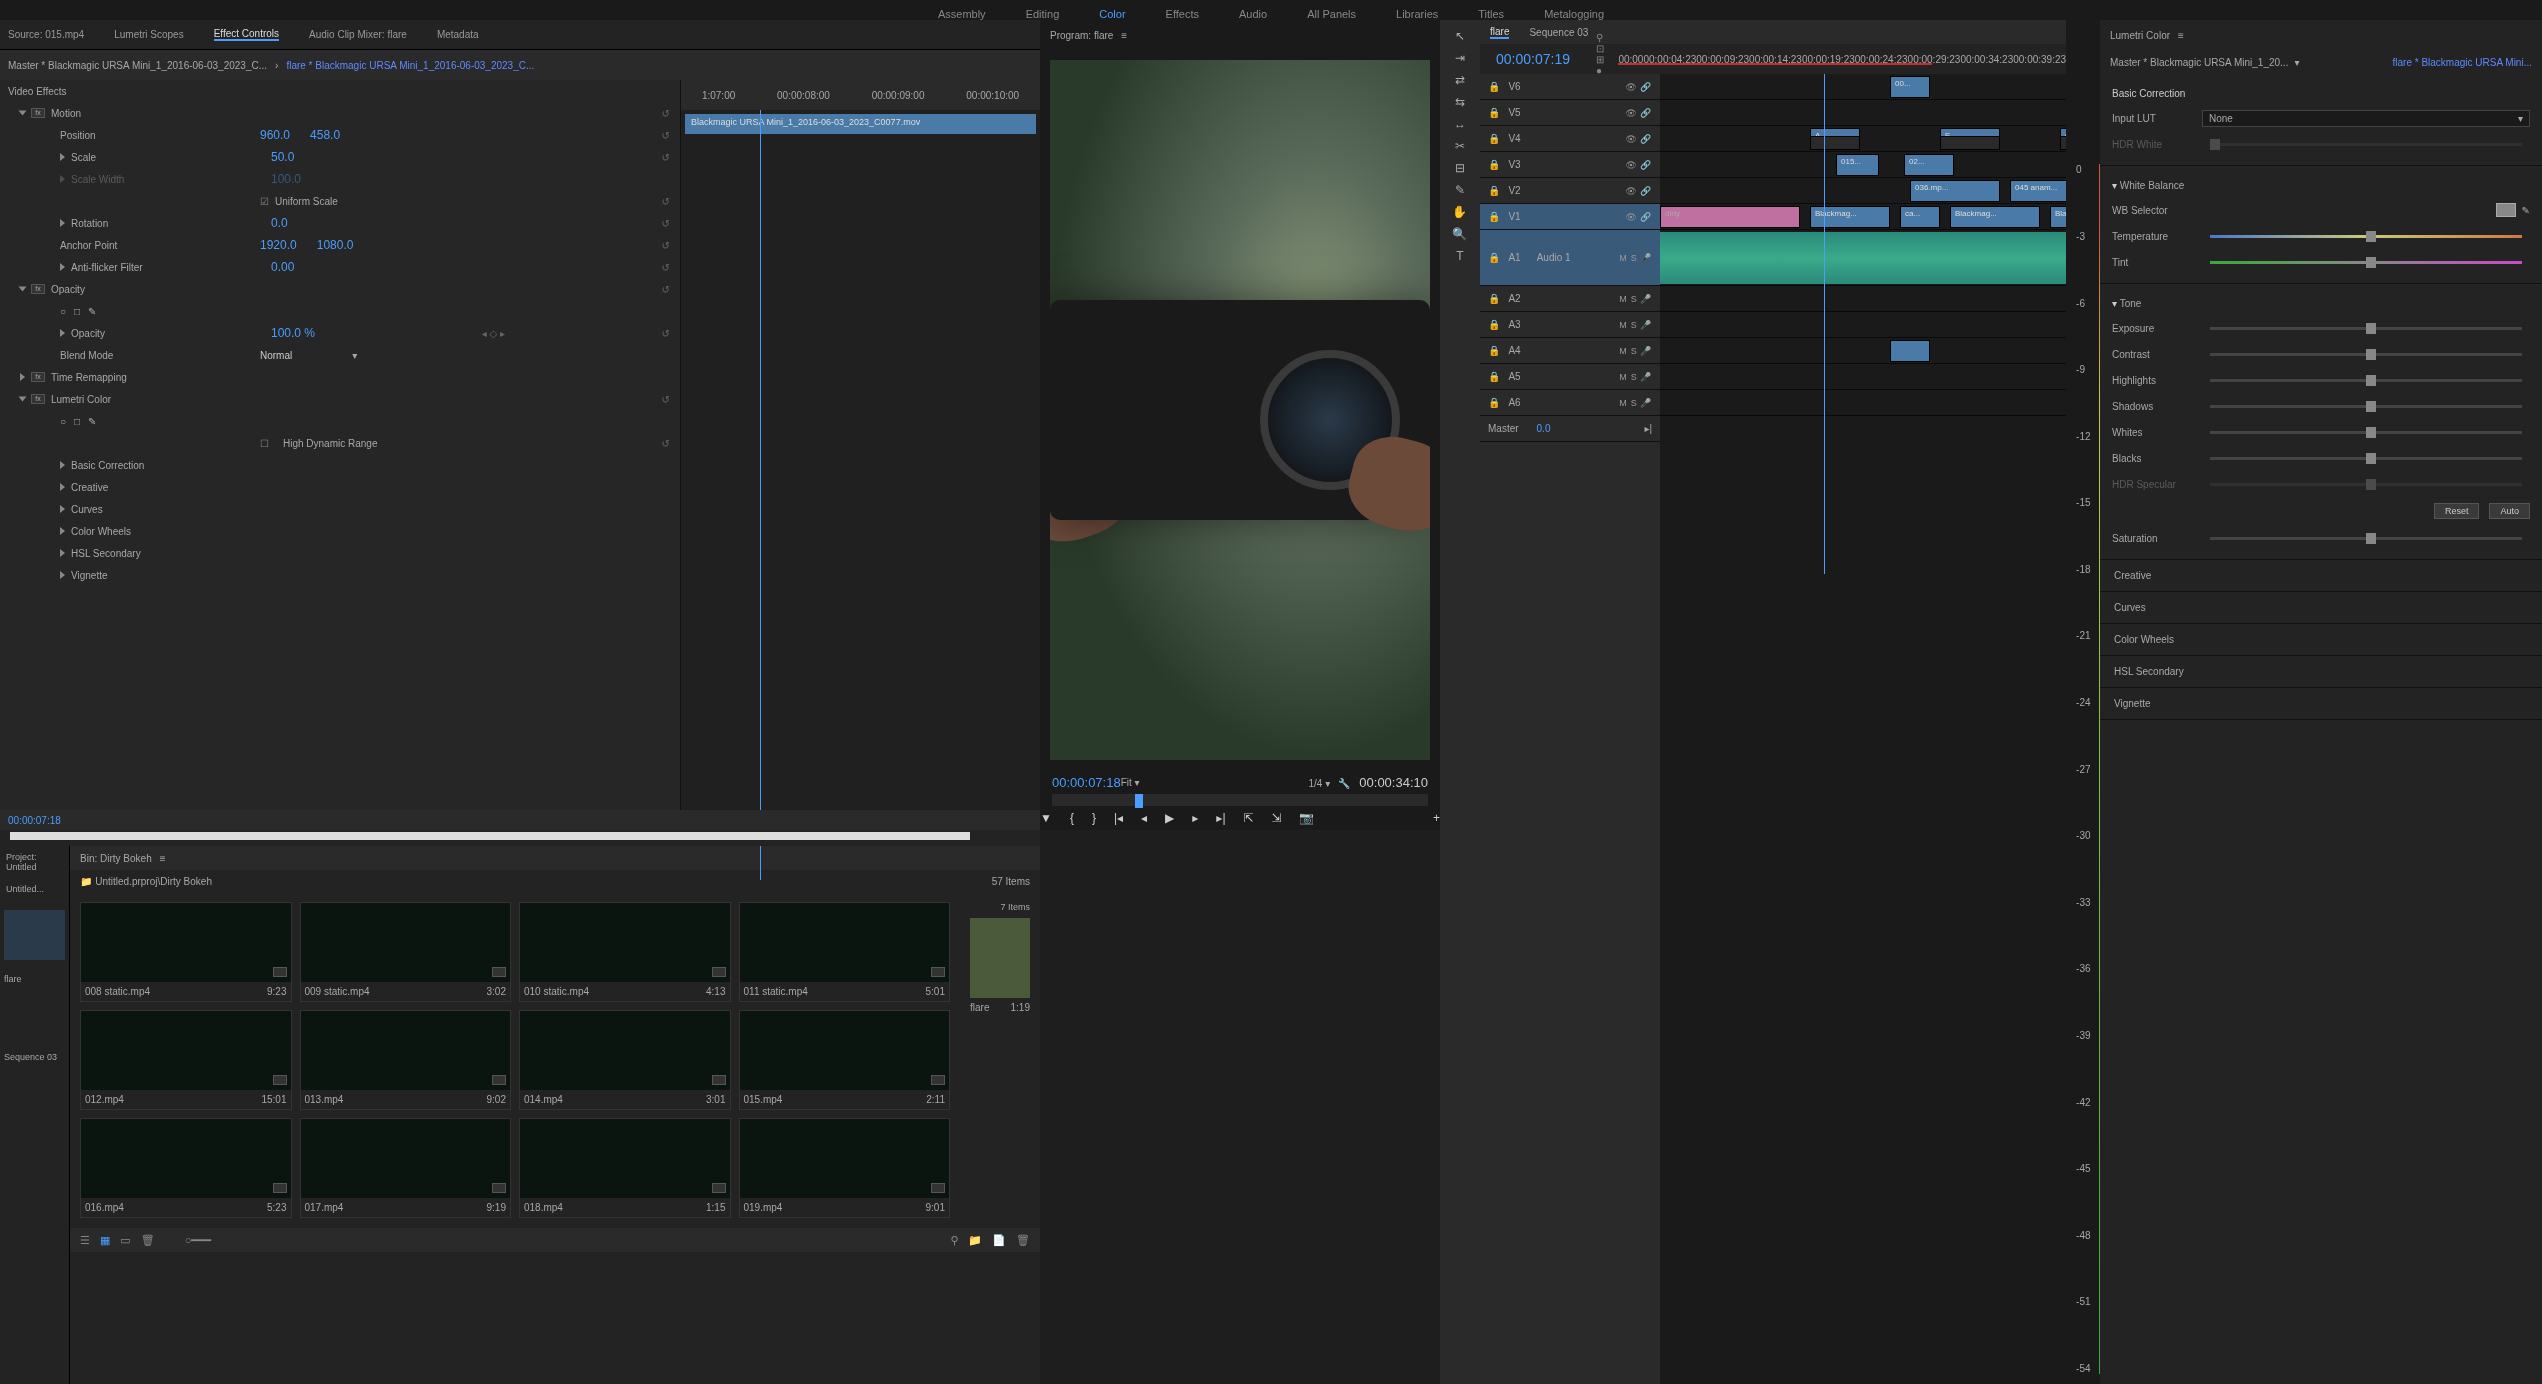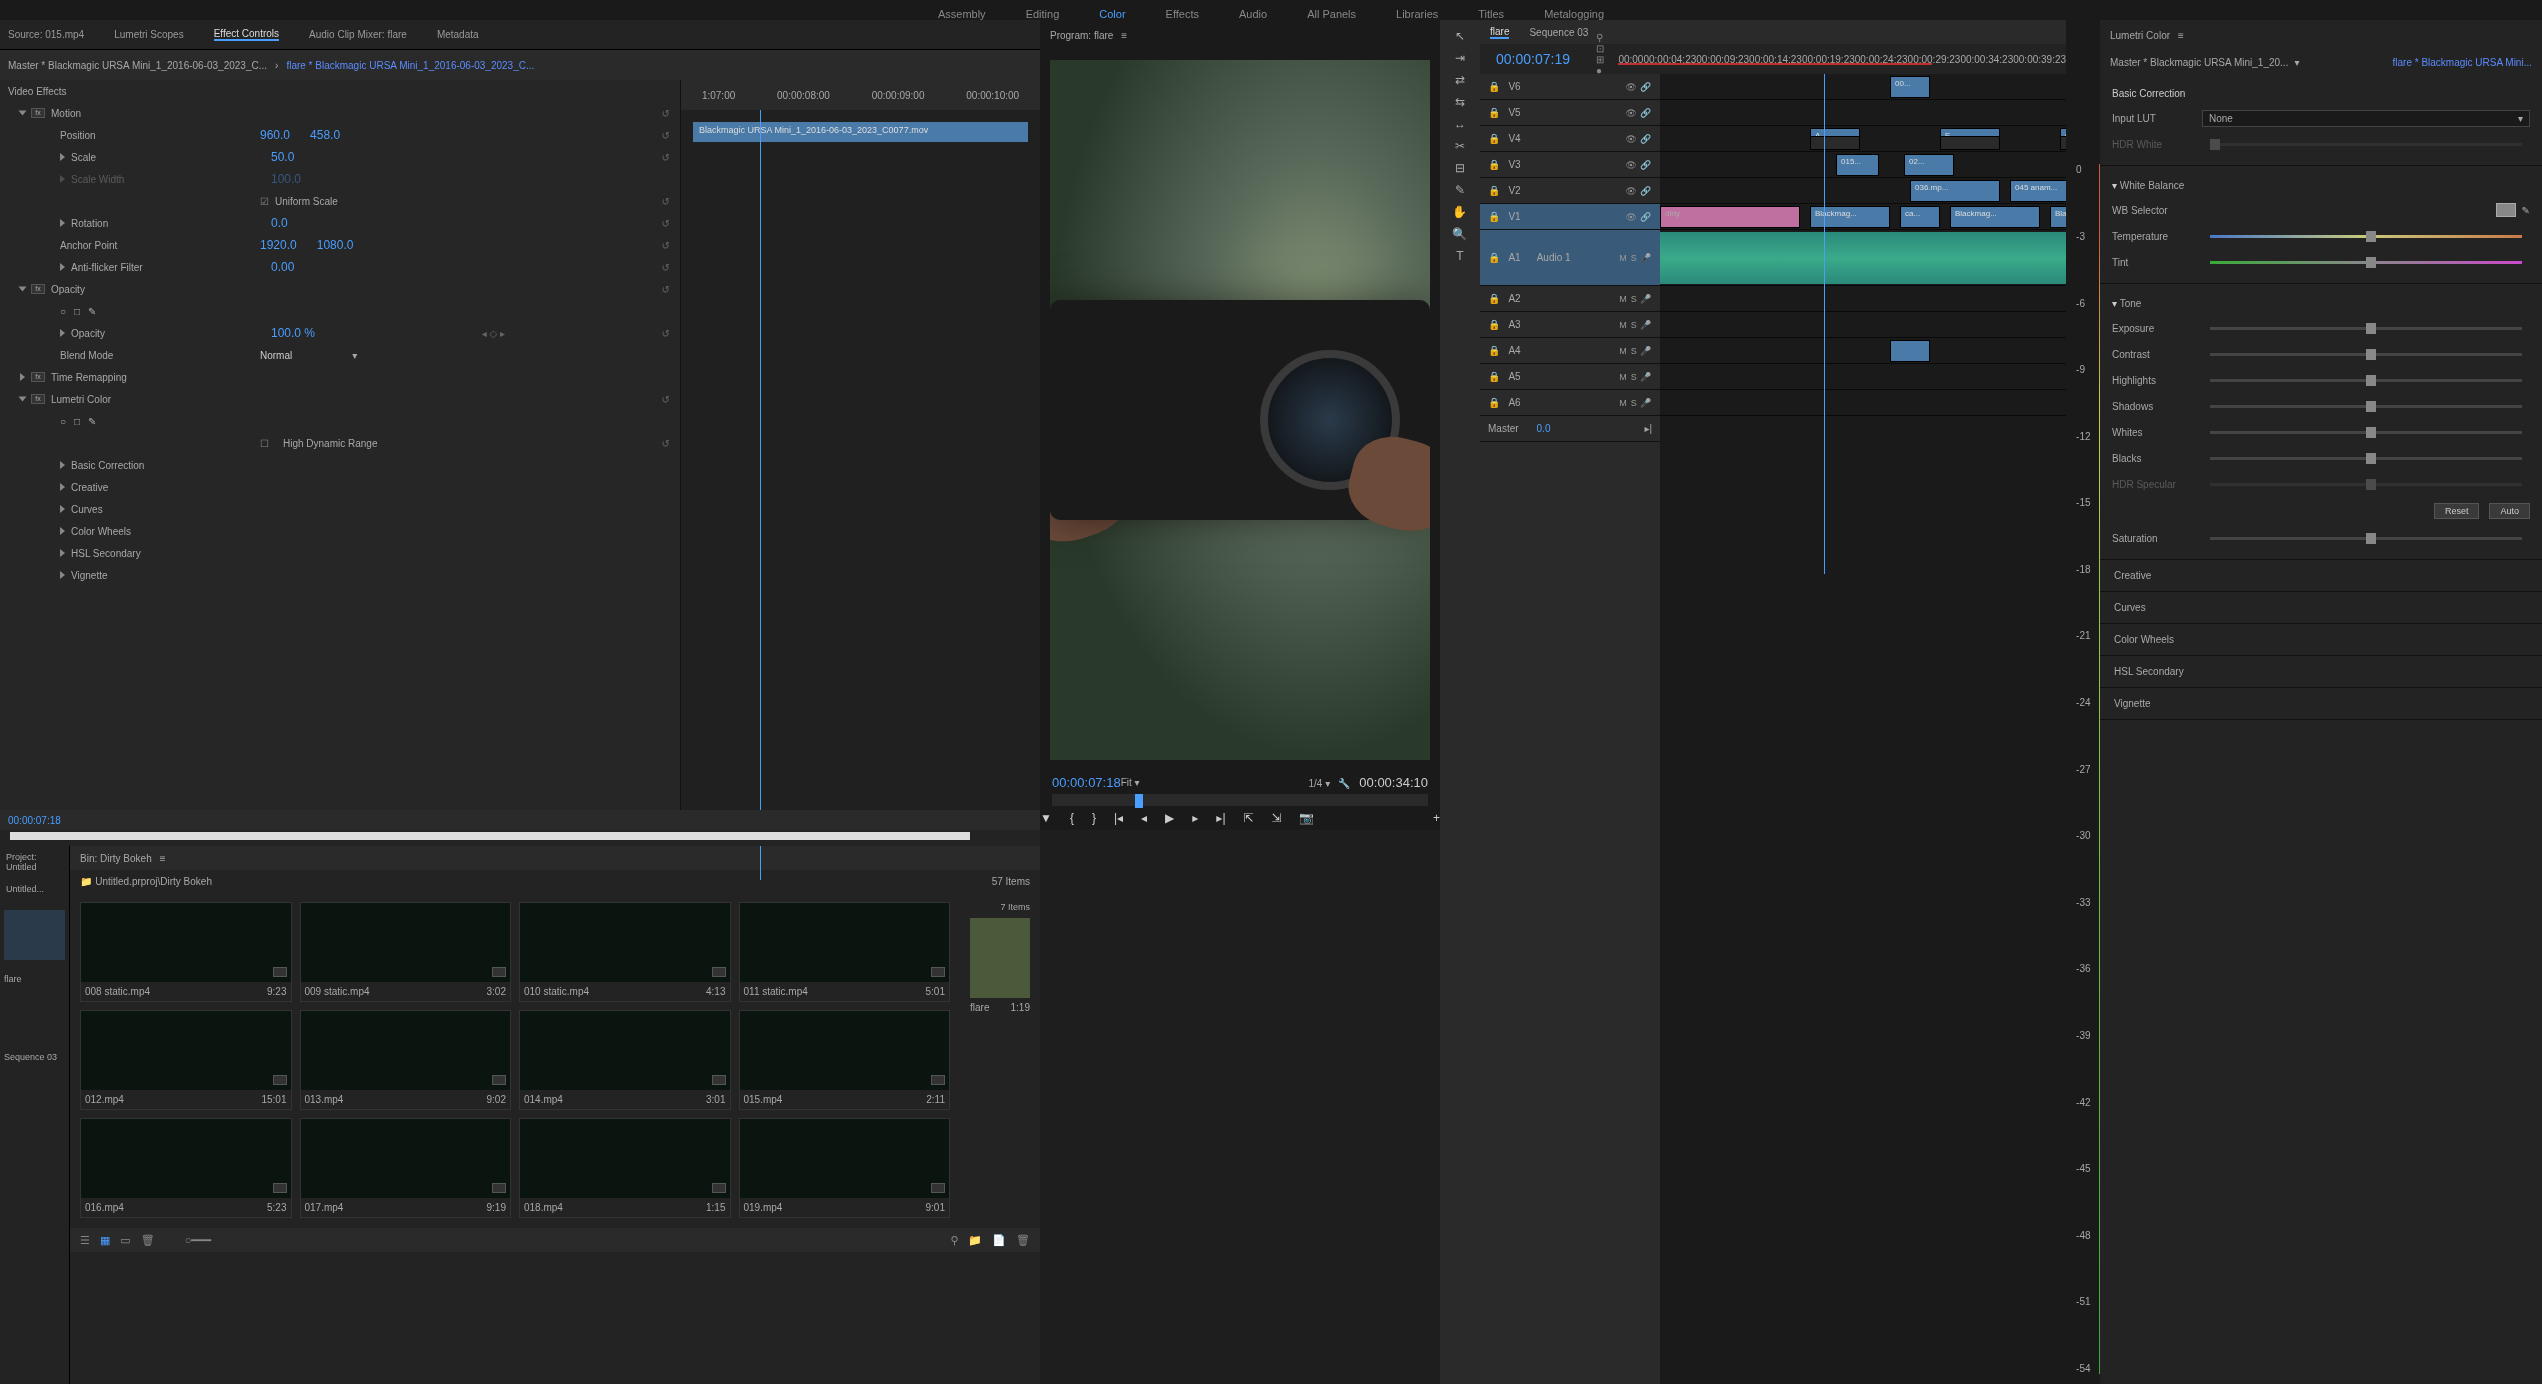--- a/index.html
+++ b/index.html
@@ -20,21 +20,21 @@
 .ec-timeline{flex:1;background:#202020;border-left:1px solid #111}
 .prop-row{display:flex;align-items:center;height:22px;padding-left:20px}
 .prop-row .label{width:200px;font-size:10px}
 .prop-row .val{color:#4a9eff;font-size:12px;margin-right:20px}
 .prop-section{padding-left:40px}
 .tri{display:inline-block;width:0;height:0;border-top:4px solid transparent;border-bottom:4px solid transparent;border-left:5px solid #888;margin-right:6px}
 .tri.open{transform:rotate(90deg)}
 .fx-icon{display:inline-block;width:14px;height:10px;background:#333;border:1px solid #555;margin-right:6px;font-size:7px;text-align:center}
 .kf-icon{color:#666;margin-left:auto;margin-right:10px}
 .ec-tl-ruler{height:30px;background:#2a2a2a;display:flex;align-items:center;justify-content:space-around;font-size:9px;color:#888}
-.ec-tl-clip{margin:12px;height:20px;background:#4a7ba8;font-size:9px;padding:3px 6px;color:#ddd}
+.ec-tl-clip{margin:4px;height:20px;background:#4a7ba8;font-size:9px;padding:3px 6px;color:#ddd}
 .playhead-ec{position:absolute;width:1px;background:#4a9eff;height:770px;left:760px;top:60px}
 .project-area{flex:1;background:#1e1e1e;display:flex}
 .project-left{width:70px;background:#232323;border-right:1px solid #000}
 .project-main{flex:1;background:#232323}
 .bin-header{height:24px;display:flex;align-items:center;padding:0 10px;background:#2a2a2a;font-size:10px}
 .bin-info{height:22px;display:flex;align-items:center;justify-content:space-between;padding:0 10px;font-size:9px}
 .thumb-grid{display:grid;grid-template-columns:repeat(4,1fr);gap:8px;padding:10px}
 .thumb{background:#0a1510;height:100px;display:flex;flex-direction:column;justify-content:flex-end;position:relative;border:1px solid #333}
 .thumb-label{display:flex;justify-content:space-between;padding:4px;background:#232323;font-size:9px}
 .thumb-icon{position:absolute;bottom:24px;right:4px;width:14px;height:10px;background:#333;border:1px solid #555}

